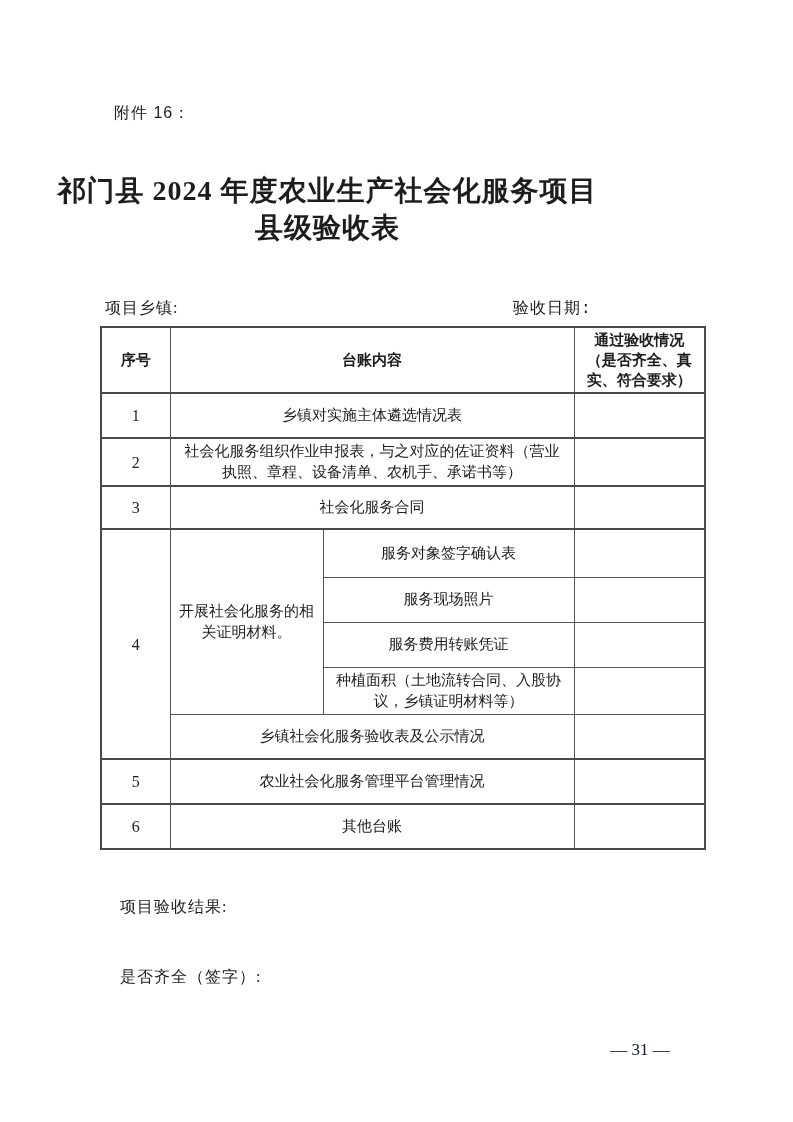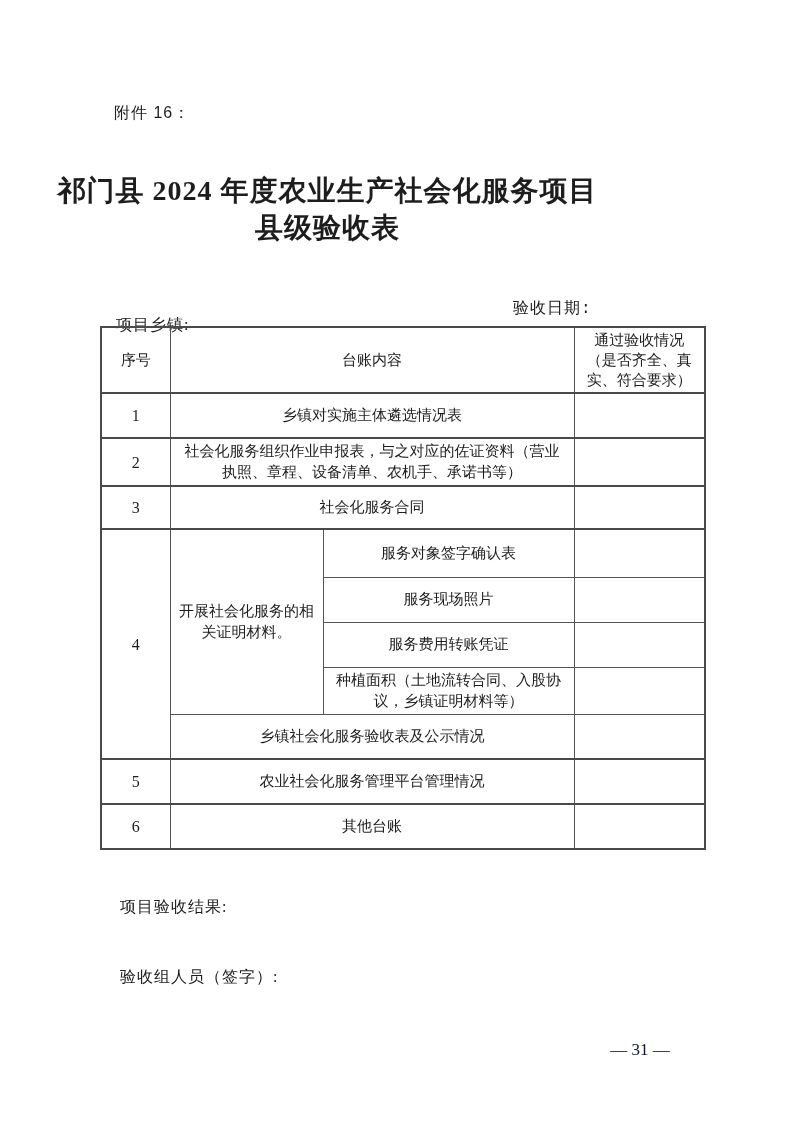--- a/index.html
+++ b/index.html
@@ -37,21 +37,21 @@
     letter-spacing: 1px;
   }
   .meta-row {
     position: absolute;
     left: 0;
     top: 298px;
     width: 793px;
     font-size: 16px;
     letter-spacing: 1px;
   }
-  .meta-township { position: absolute; left: 116px; top: 0; margin-top: 17px; }
+  .meta-township { position: absolute; left: 105px; top: 0; }
   .meta-date     { position: absolute; left: 513px; top: 0; font-family: Liberation Mono, monospace; }
 
   table.ledger {
     position: absolute;
     left: 100px;
     top: 326px;
     width: 604px;
     border-collapse: collapse;
     table-layout: fixed;
     border: 2px solid #4a4a4a;
@@ -66,21 +66,21 @@
     font-weight: normal;
     word-break: break-all;
     line-break: strict;
   }
   table.ledger tr.thick > td, table.ledger tr.thick > th {
     border-top-width: 2px;
     border-top-color: #4a4a4a;
   }
   table.ledger th {
     font-family: "Liberation Sans", sans-serif;
-    font-weight: normal;
+    font-weight: bold;
     font-size: 15px;
     line-height: 20px;
     padding: 2px 5px;
   }
   td.seq-cell { font-size: 16px; }
   td.group-label-cell { padding: 2px 12px; }
   td.sub-item-cell { padding: 2px 4px; }
 
   .footer-label {
     position: absolute;
@@ -174,17 +174,17 @@
     </tr>
     <tr class="thick" style="height:45px">
       <td class="seq-cell">6</td>
       <td colspan="2">其他台账</td>
       <td></td>
     </tr>
   </tbody>
     </table>
 
   <div class="footer-label result-label">项目验收结果:</div>
-  <div class="footer-label signers-label">验收组人员（签字）:</div>
+  <div class="footer-label signers-label">是否齐全（签字）:</div>
 
   <div class="page-number">— 31 —</div>
 
 </div>
 
 </body></html>

